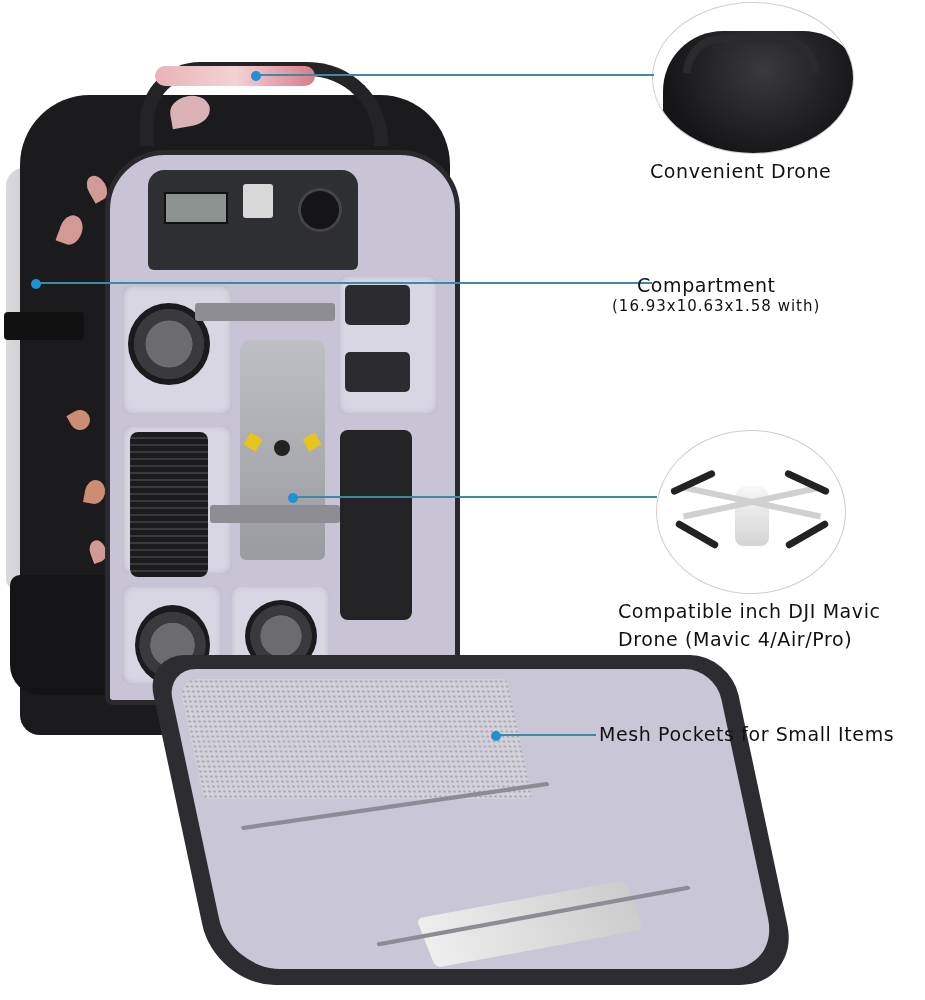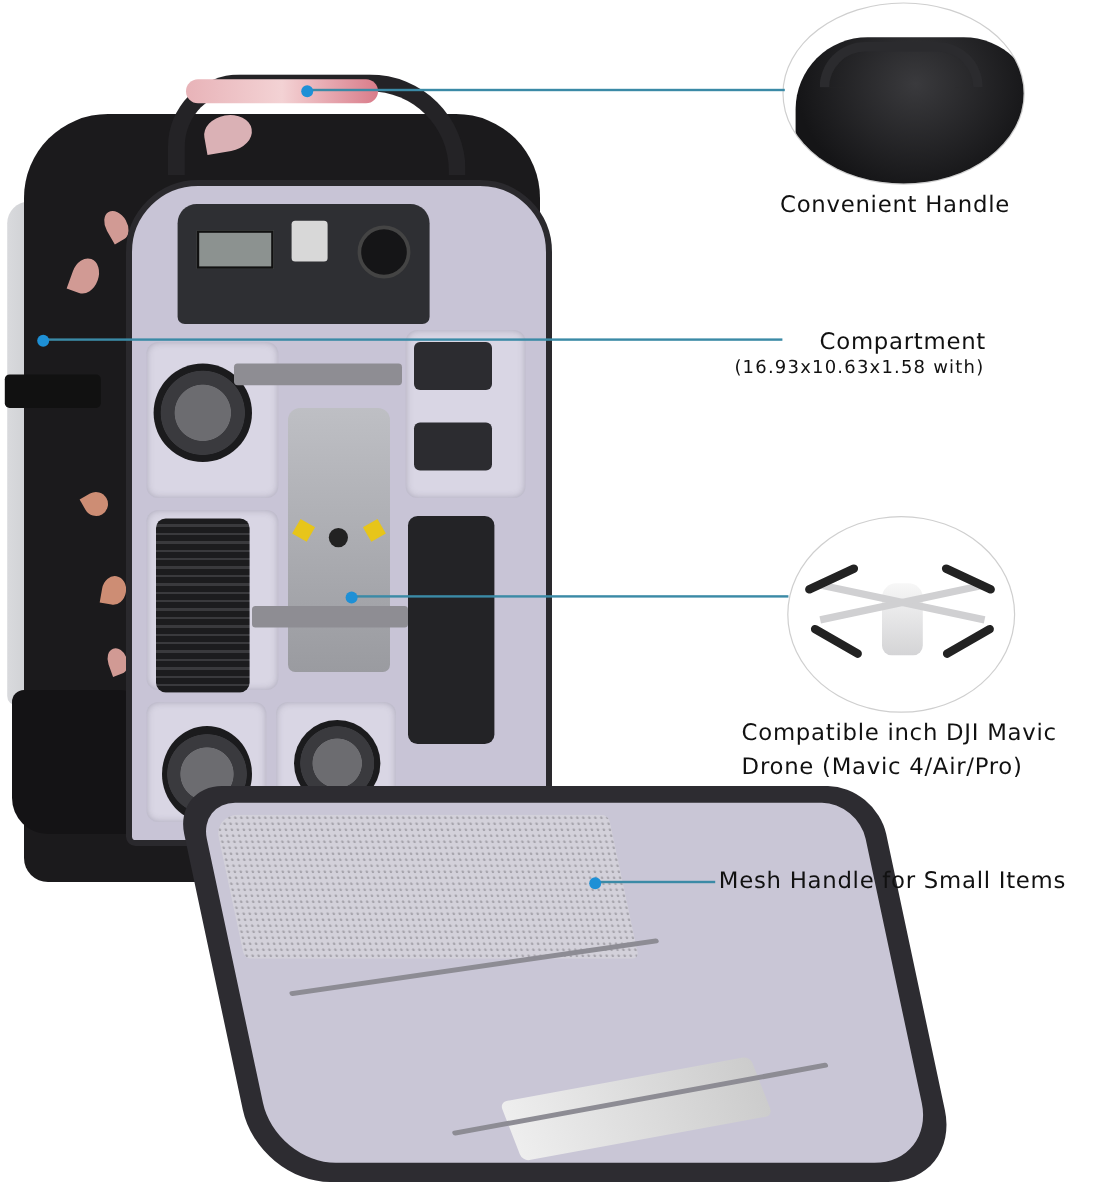--- a/index.html
+++ b/index.html
@@ -121,21 +121,21 @@
 
 <div class="line" style="left:36px;top:282px;width:616px;"></div>
 <div class="dot" style="left:36px;top:283px;"></div>
 
 <div class="line" style="left:293px;top:496px;width:364px;"></div>
 <div class="dot" style="left:293px;top:497px;"></div>
 
 <div class="line" style="left:496px;top:734px;width:100px;"></div>
 <div class="dot" style="left:496px;top:735px;"></div>
 
-<div class="label" style="left:650px;top:159px;">Convenient Handle</div>
+<div class="label" style="left:650px;top:159px;">Convenient Drone</div>
 
-<div class="label" style="left:683px;top:273px;">Compartment</div>
+<div class="label" style="left:637px;top:273px;">Compartment</div>
 <div class="label sub" style="left:612px;top:297px;">(16.93x10.63x1.58 with)</div>
 
 <div class="label" style="left:618px;top:599px;">Compatible inch DJI Mavic</div>
 <div class="label" style="left:618px;top:627px;">Drone (Mavic 4/Air/Pro)</div>
 
-<div class="label" style="left:599px;top:722px;">Mesh Handle for Small Items</div>
+<div class="label" style="left:599px;top:722px;">Mesh Pockets for Small Items</div>
 
 </body></html>

